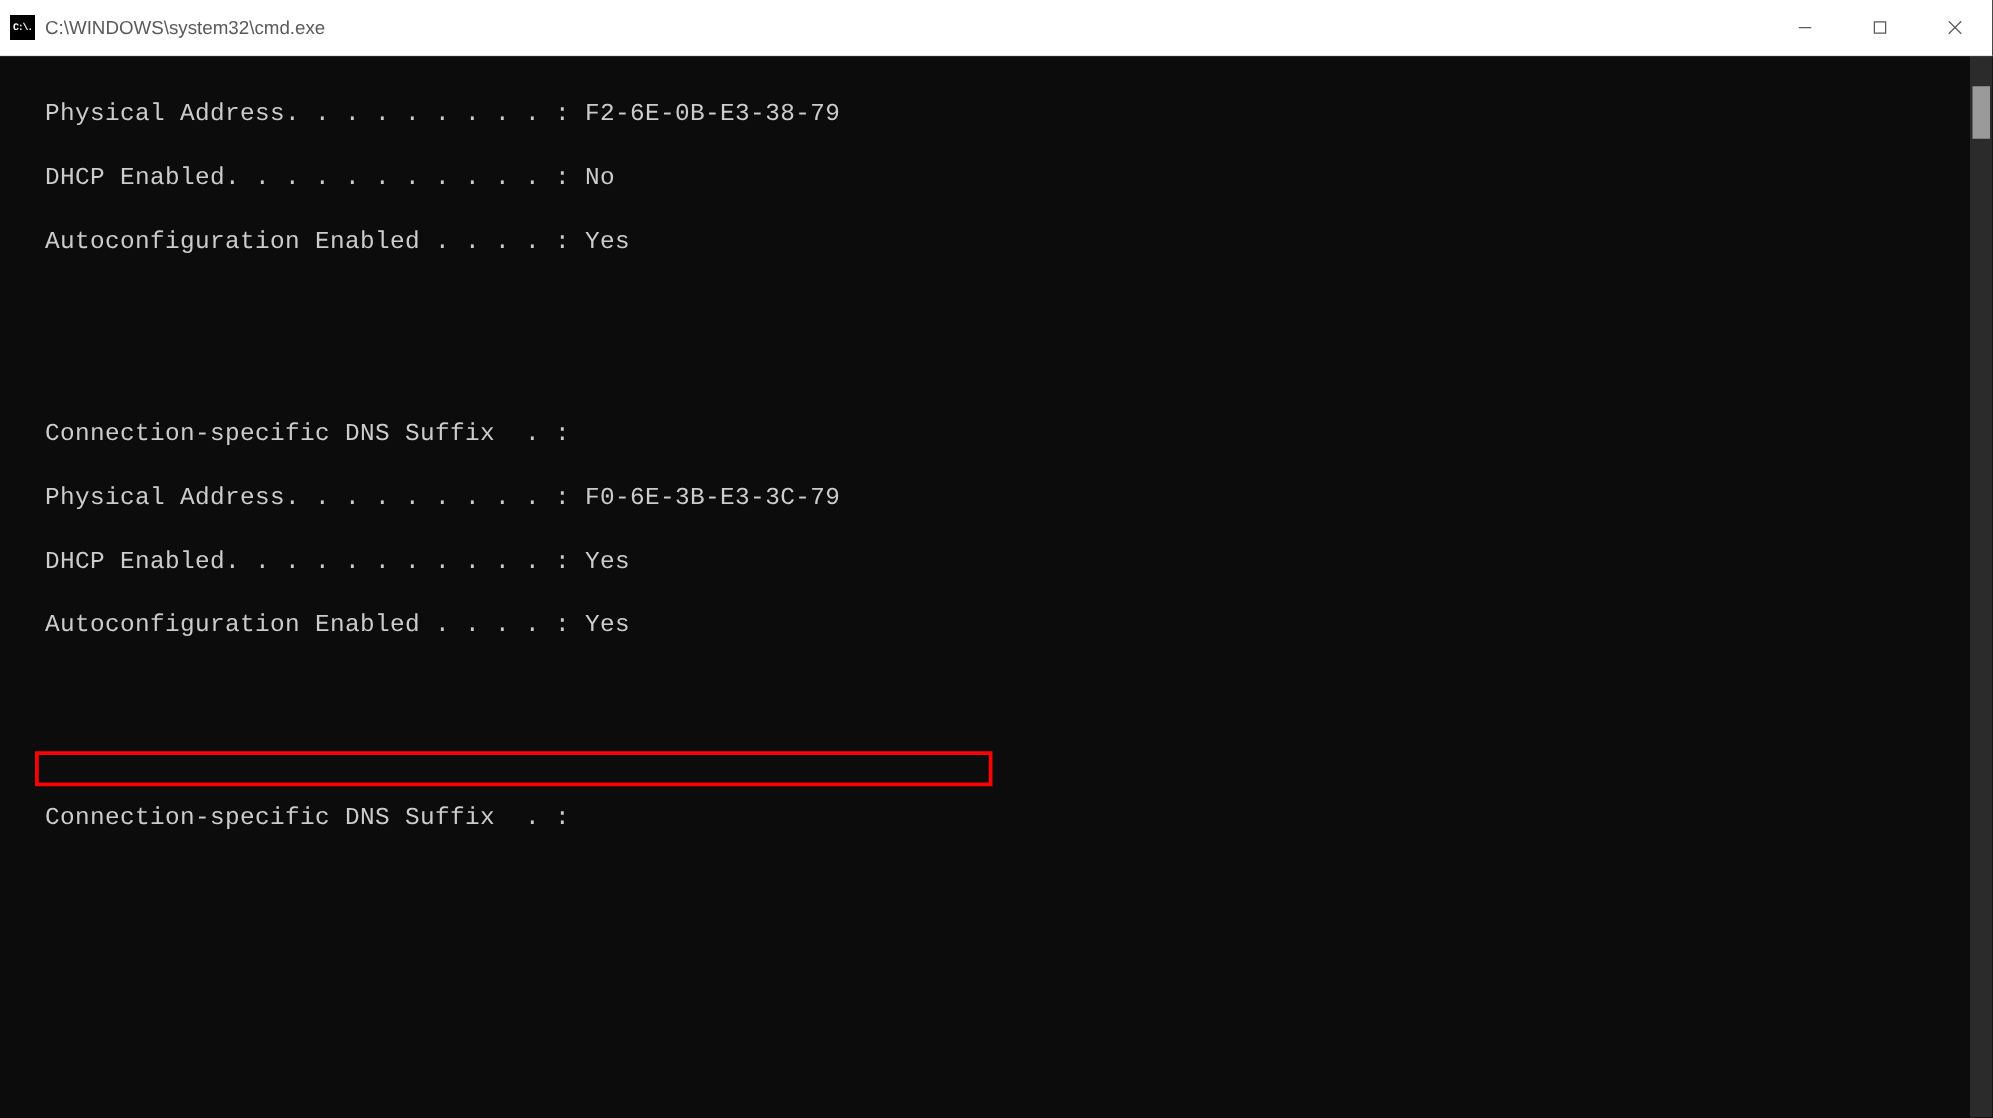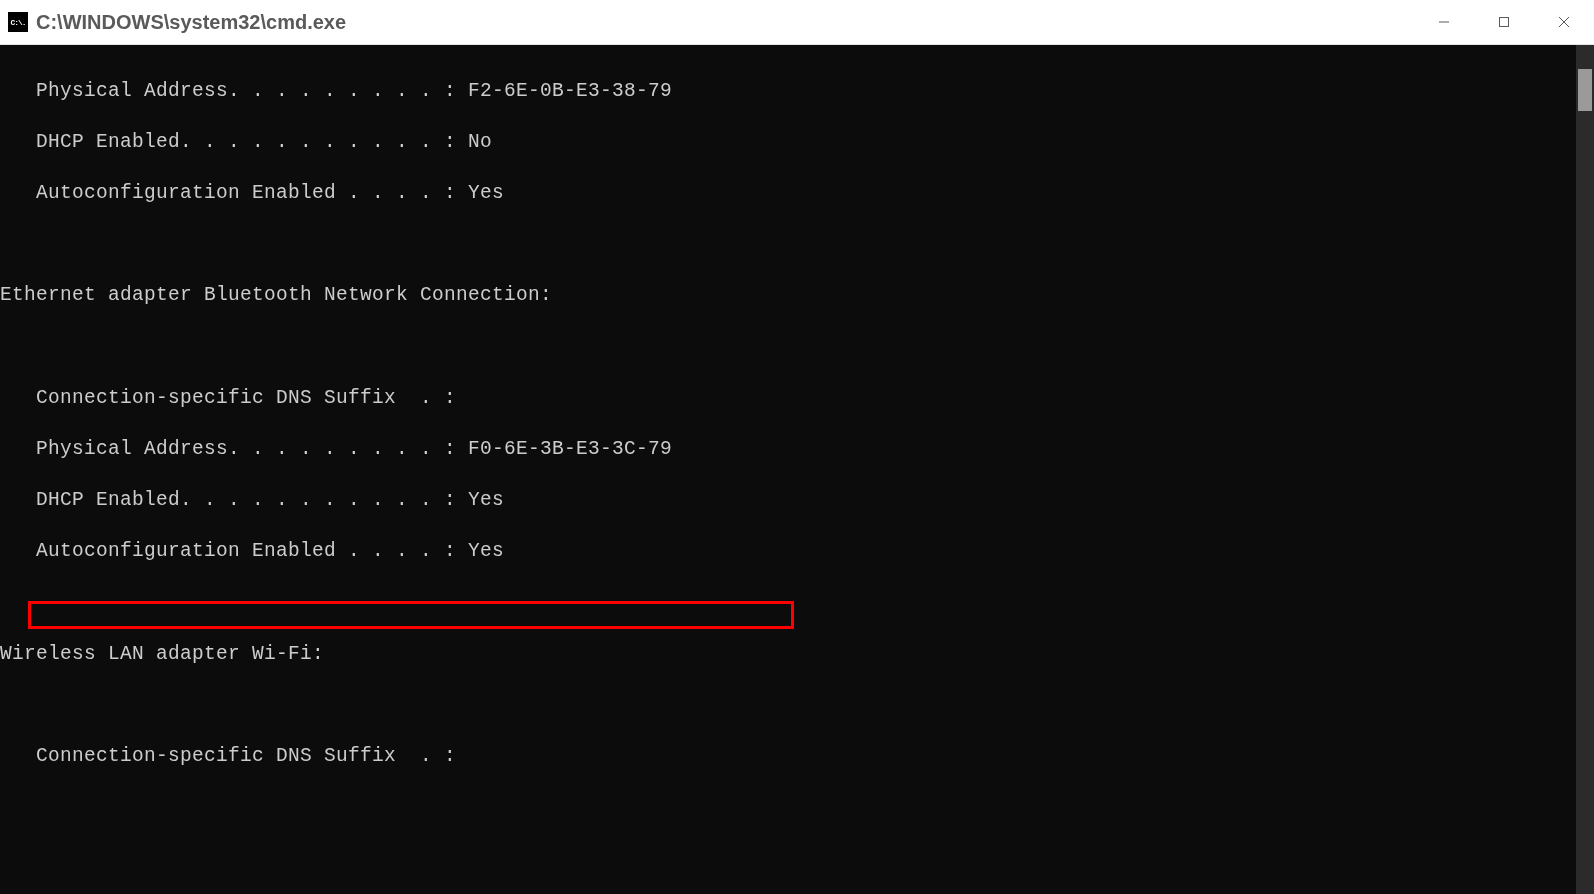--- a/index.html
+++ b/index.html
@@ -28,23 +28,22 @@
     align-items: center;
     justify-content: center;
     font-size: 8px;
     color: #fff;
     font-weight: bold;
     letter-spacing: -1px;
   }
   .title-text {
     color: #5a5a5a;
     font-family: 'Segoe UI', Tahoma, sans-serif;
-    font-size: 20px;
+    font-size: 15px;
     flex: 1;
-    font-weight: bold;
   }
   .win-controls {
     display: flex;
     height: 100%;
   }
   .win-btn {
     width: 60px;
     height: 100%;
     display: flex;
     align-items: center;
@@ -112,28 +111,26 @@
         </svg>
     </div>
   </div>
 </div>
 
 <div class="terminal-area">
 <span class="line indent"><span>Physical Address. . . . . . . . . : </span><span>F2-6E-0B-E3-38-79</span></span>
 <span class="line indent"><span>DHCP Enabled. . . . . . . . . . . : </span><span>No</span></span>
 <span class="line indent"><span>Autoconfiguration Enabled . . . . : </span><span>Yes</span></span>
 <span class="line"> </span>
-<span class="line">Ethernet adapter Bluetooth Network Connection:</span>
 <span class="line"> </span>
 <span class="line indent"><span>Connection-specific DNS Suffix  . :</span><span></span></span>
 <span class="line indent"><span>Physical Address. . . . . . . . . : </span><span>F0-6E-3B-E3-3C-79</span></span>
 <span class="line indent"><span>DHCP Enabled. . . . . . . . . . . : </span><span>Yes</span></span>
 <span class="line indent"><span>Autoconfiguration Enabled . . . . : </span><span>Yes</span></span>
 <span class="line"> </span>
-<span class="line">Wireless LAN adapter Wi-Fi:</span>
 <span class="line"> </span>
 <span class="line indent"><span>Connection-specific DNS Suffix  . :</span><span></span></span>
 
 
 
 
 
 
 
 

